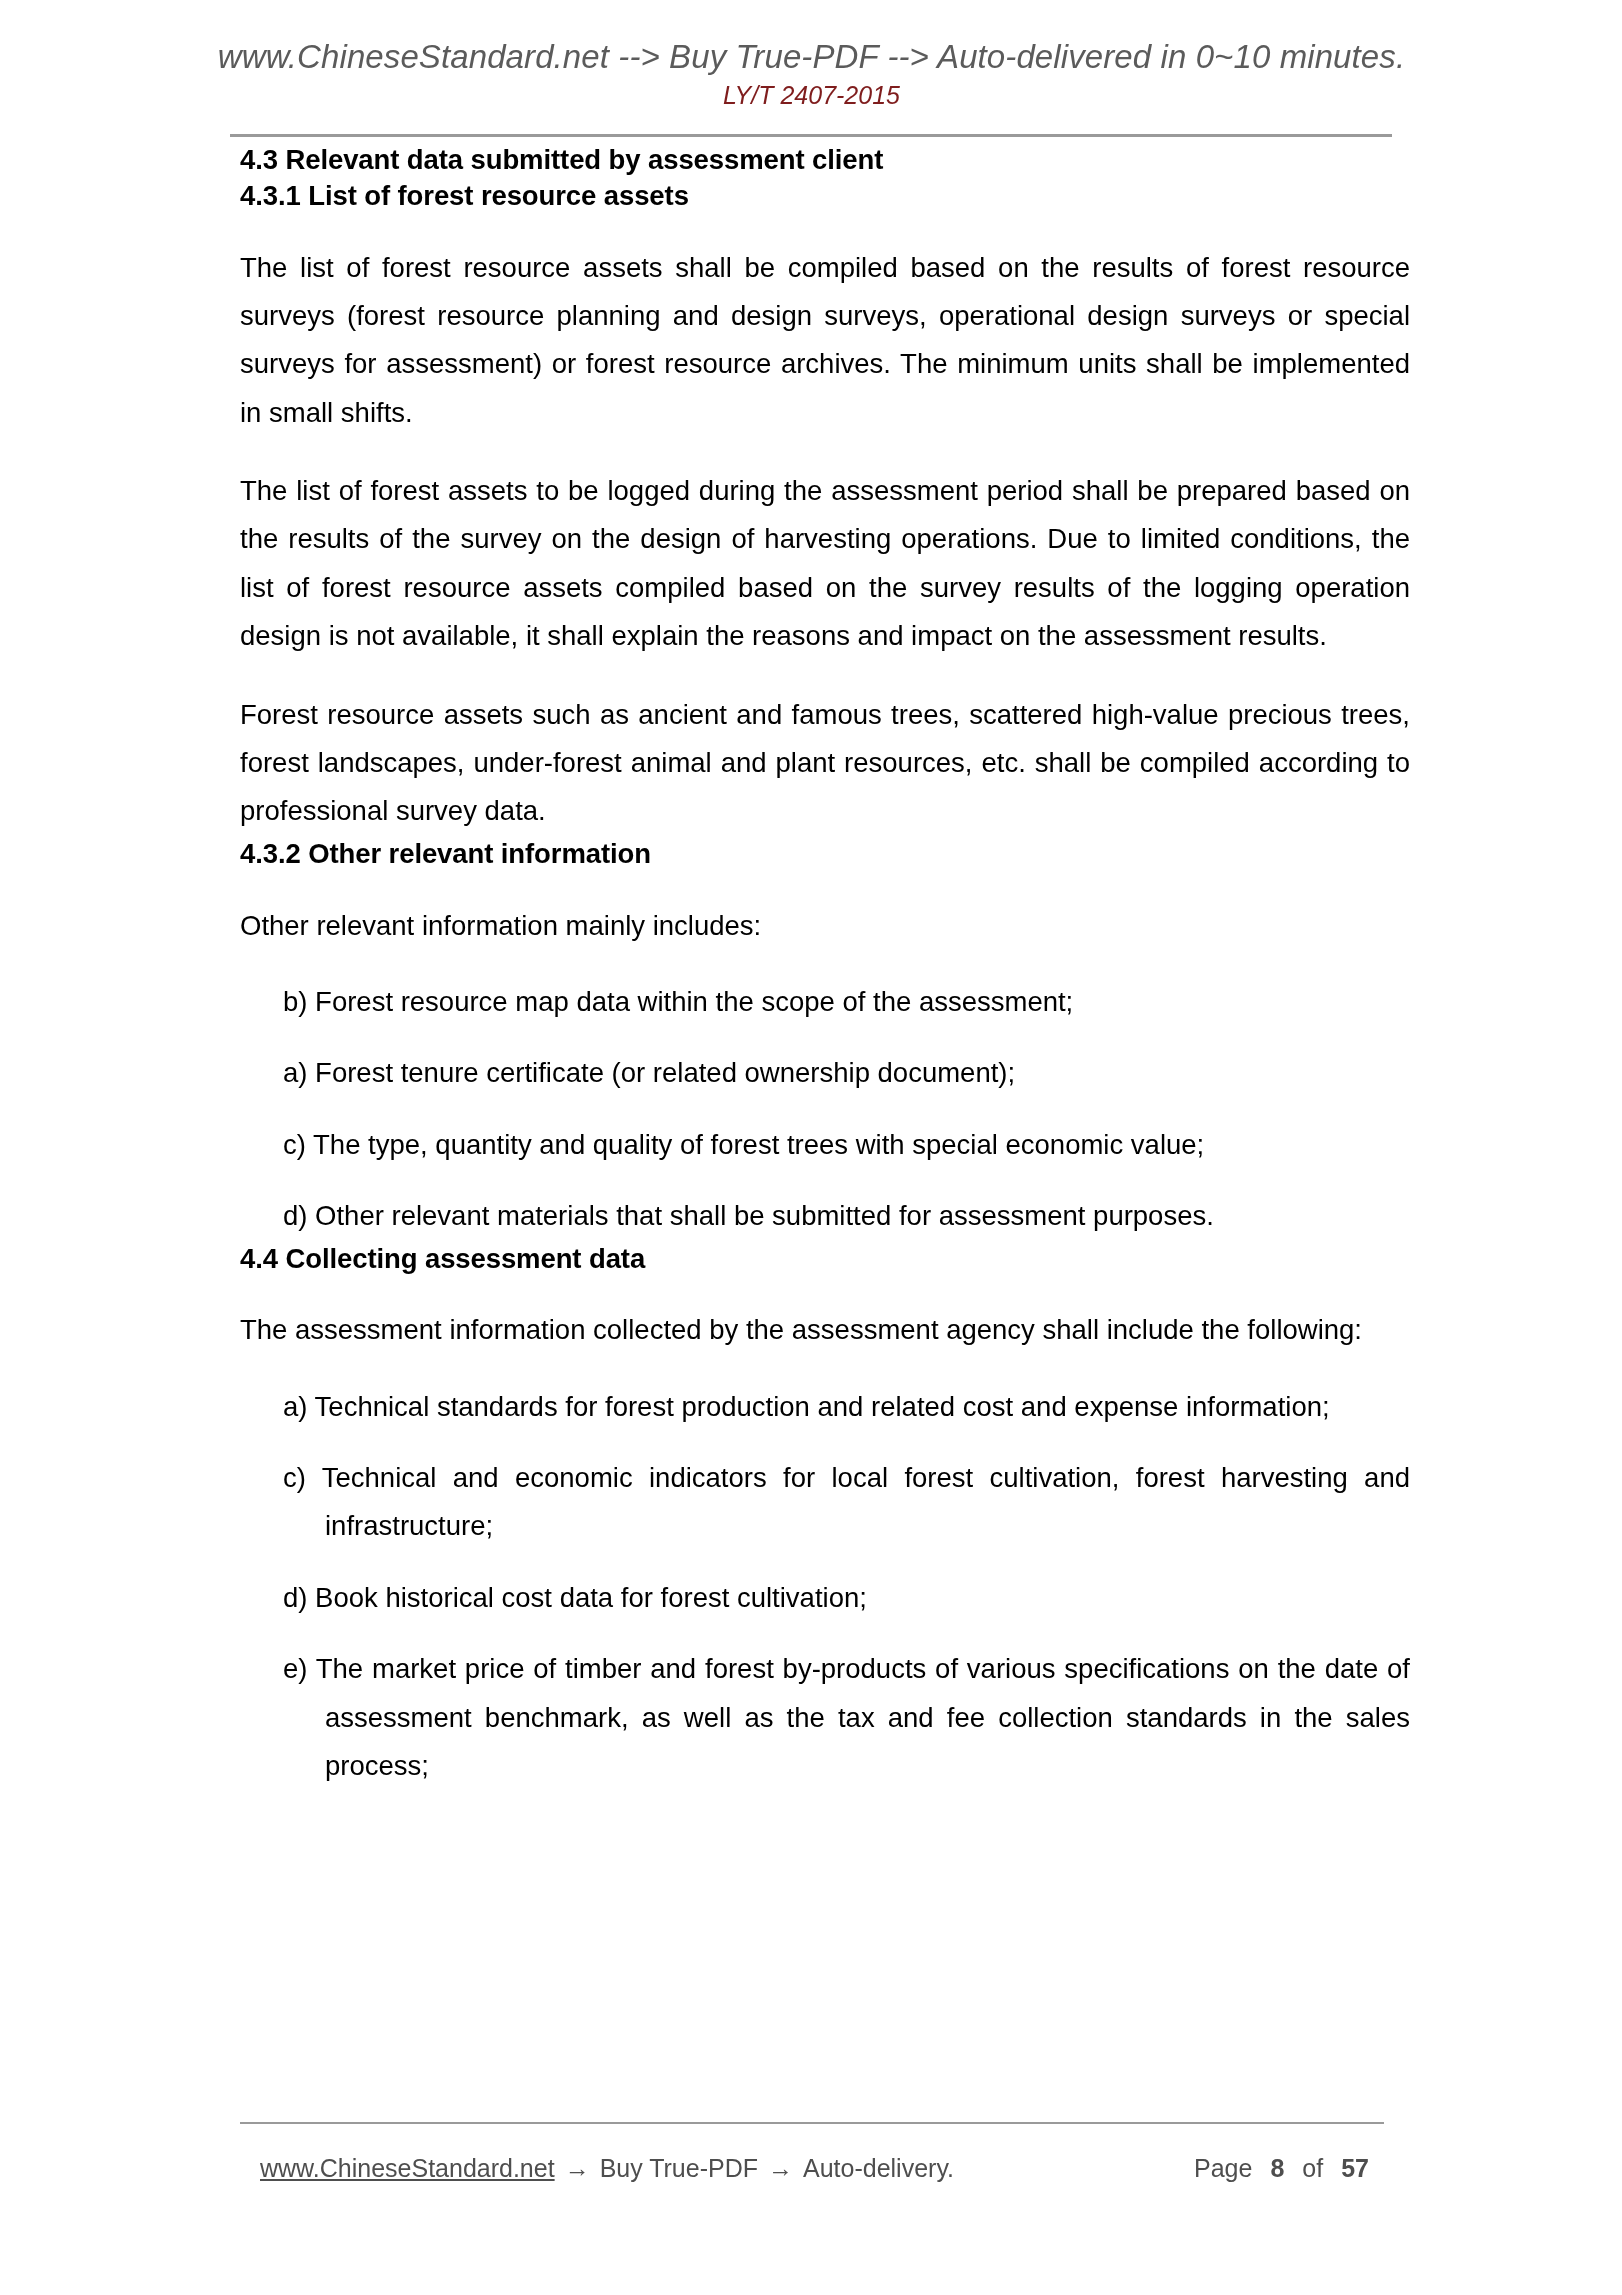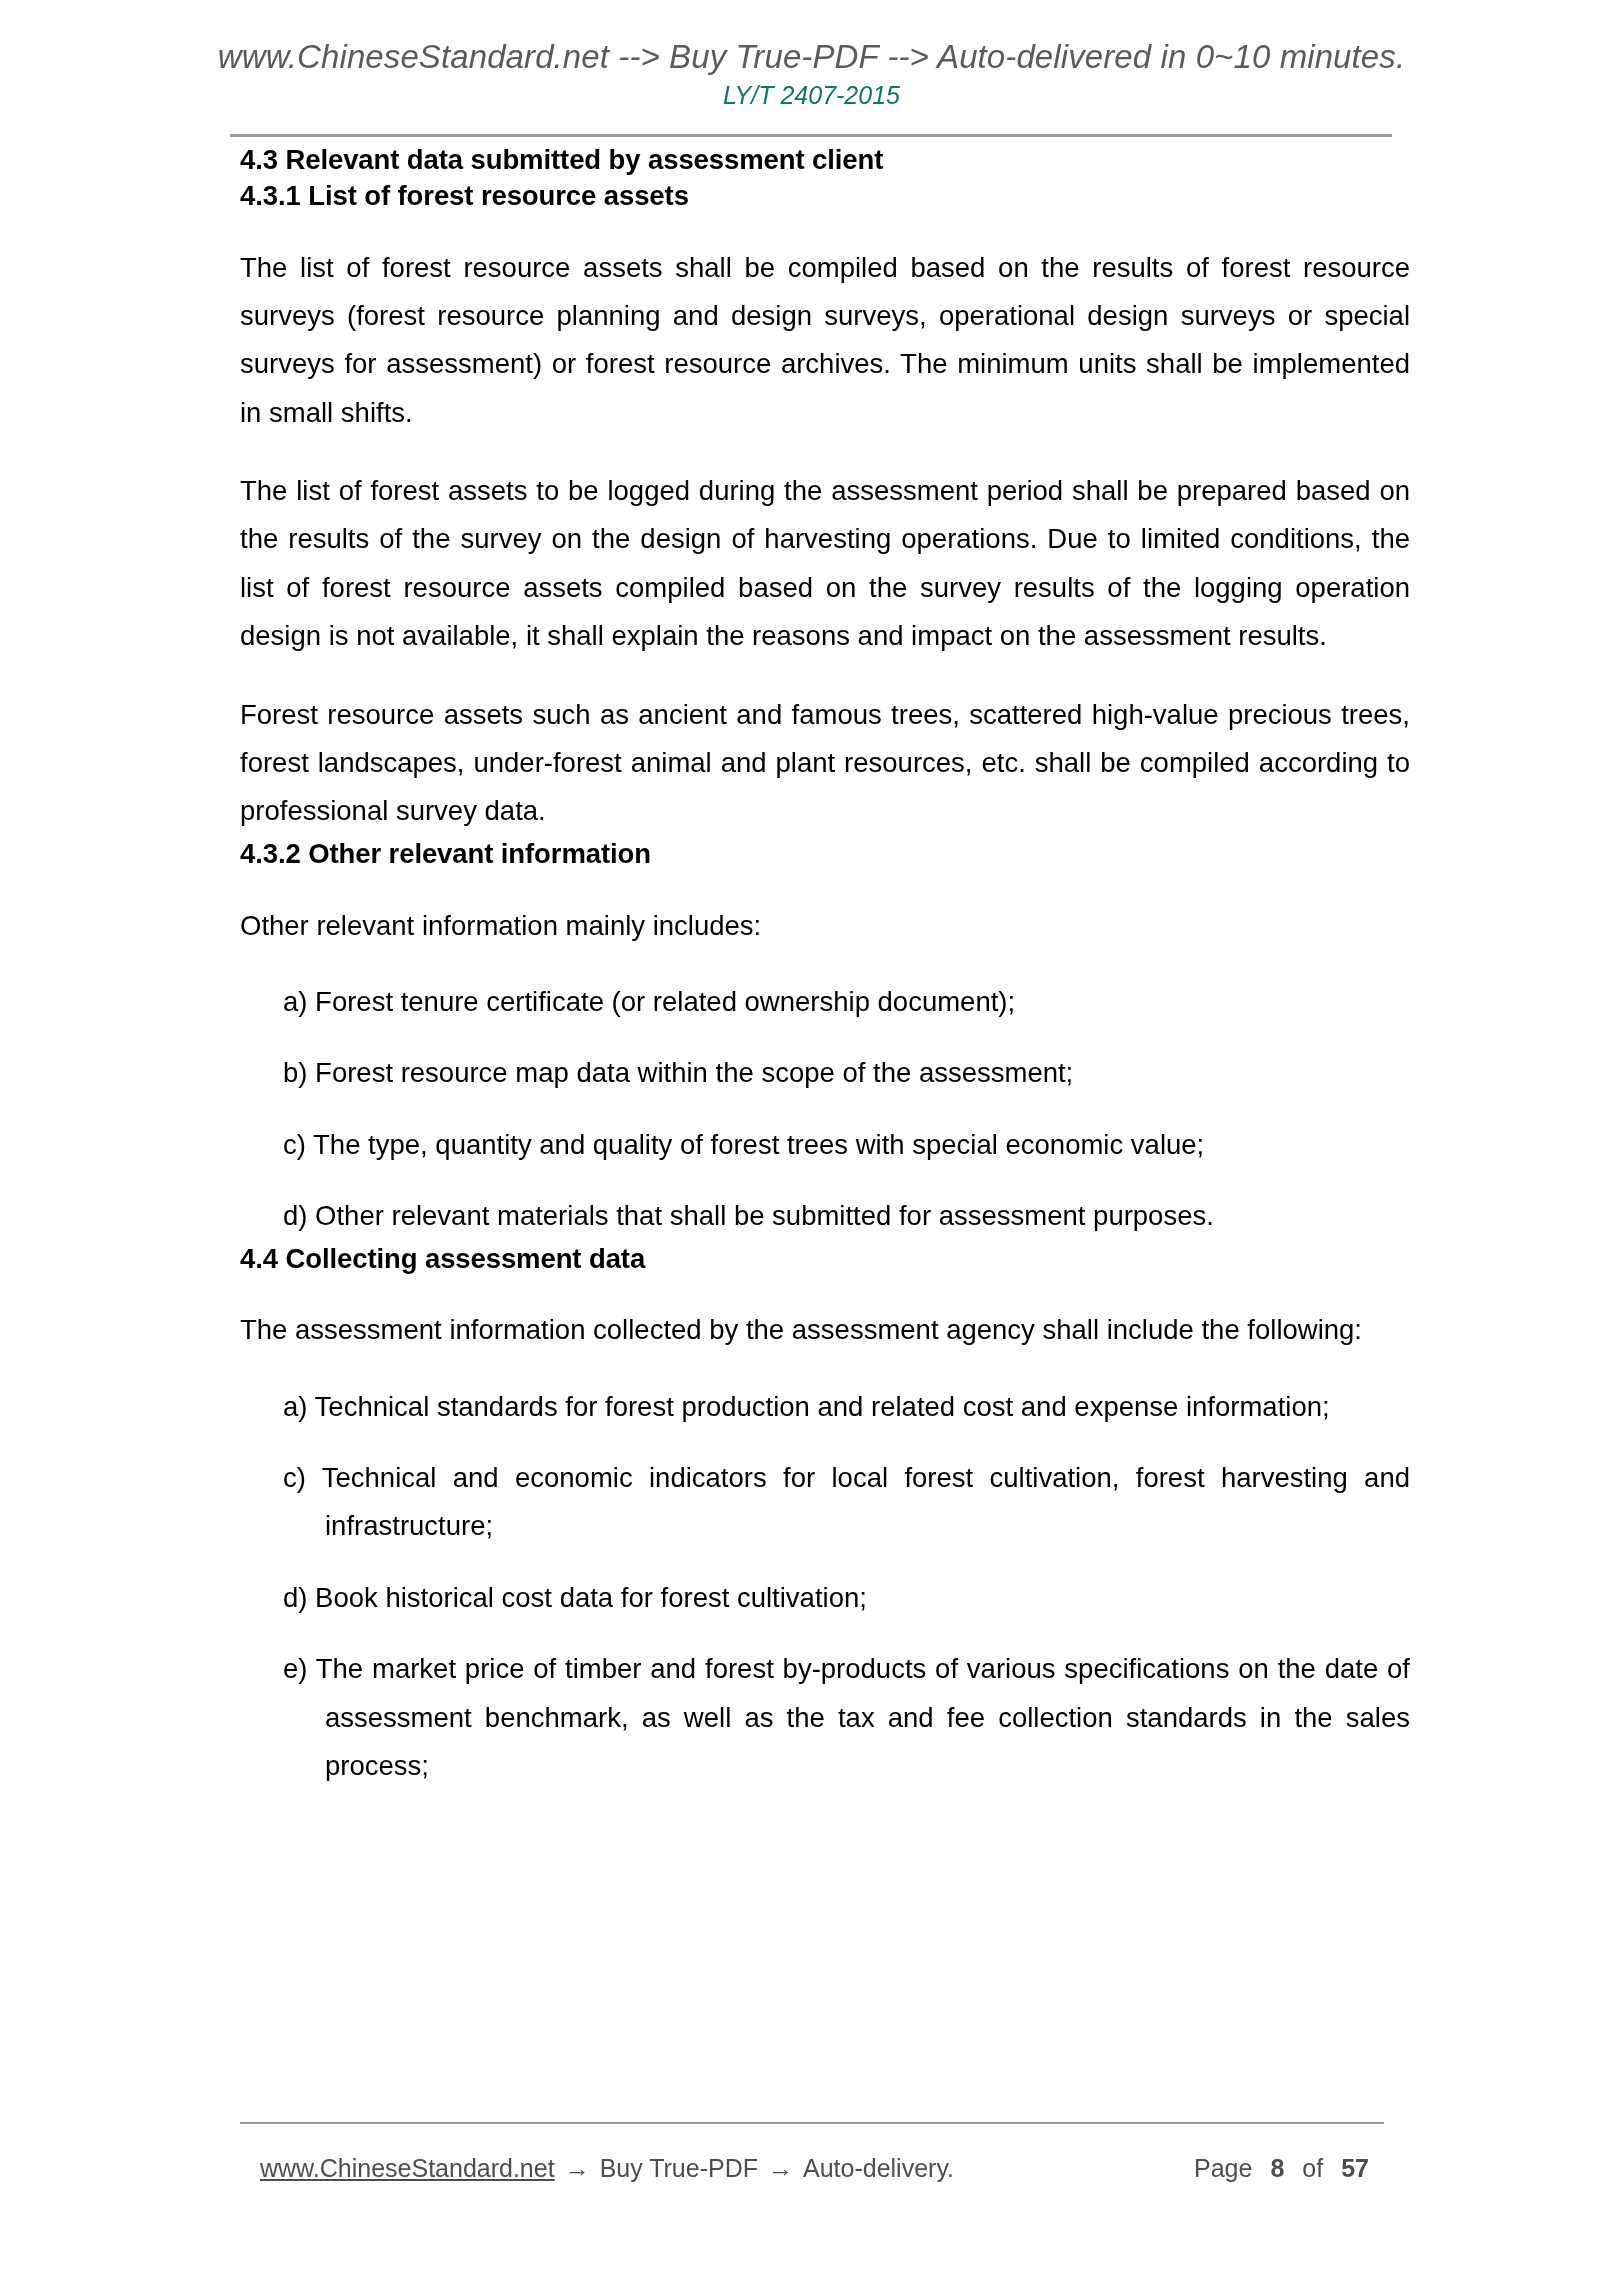--- a/index.html
+++ b/index.html
@@ -41,21 +41,21 @@
     letter-spacing: 0.1px;
     white-space: nowrap;
   }
   .header-stdno {
     position: absolute;
     top: 81px;
     left: 0;
     right: 0;
     text-align: center;
     font-size: 25px;
-    color: #0f766e;
+    color: #7f1d1d;
     white-space: nowrap;
   }
   .header-rule {
     position: absolute;
     top: 134px;
     left: 230px;
     width: 1162px;
     height: 2.5px;
     background: #9a9a9a;
   }
@@ -164,22 +164,22 @@
 
     <p class="body">The list of forest assets to be logged during the assessment period shall be prepared based on the results of the survey on the design of harvesting operations. Due to limited conditions, the list of forest resource assets compiled based on the survey results of the logging operation design is not available, it shall explain the reasons and impact on the assessment results.</p>
 
     <p class="body">Forest resource assets such as ancient and famous trees, scattered high-value precious trees, forest landscapes, under-forest animal and plant resources, etc. shall be compiled according to professional survey data.</p>
 
     <h2 class="sec sec-4-3-2">4.3.2 Other relevant information</h2>
 
     <p class="body nojustify">Other relevant information mainly includes:</p>
 
     <ul class="alist first">
+      <li class="aitem nojustify">b) Forest resource map data within the scope of the assessment;</li>
       <li class="aitem nojustify">a) Forest tenure certificate (or related ownership document);</li>
-      <li class="aitem nojustify">b) Forest resource map data within the scope of the assessment;</li>
       <li class="aitem nojustify">c) The type, quantity and quality of forest trees with special economic value;</li>
       <li class="aitem nojustify">d) Other relevant materials that shall be submitted for assessment purposes.</li>
     </ul>
 
     <h2 class="sec sec-4-4">4.4 Collecting assessment data</h2>
 
     <p class="body nojustify">The assessment information collected by the assessment agency shall include the following:</p>
 
     <ul class="alist first">
       <li class="aitem">a) Technical standards for forest production and related cost and expense information;</li>

